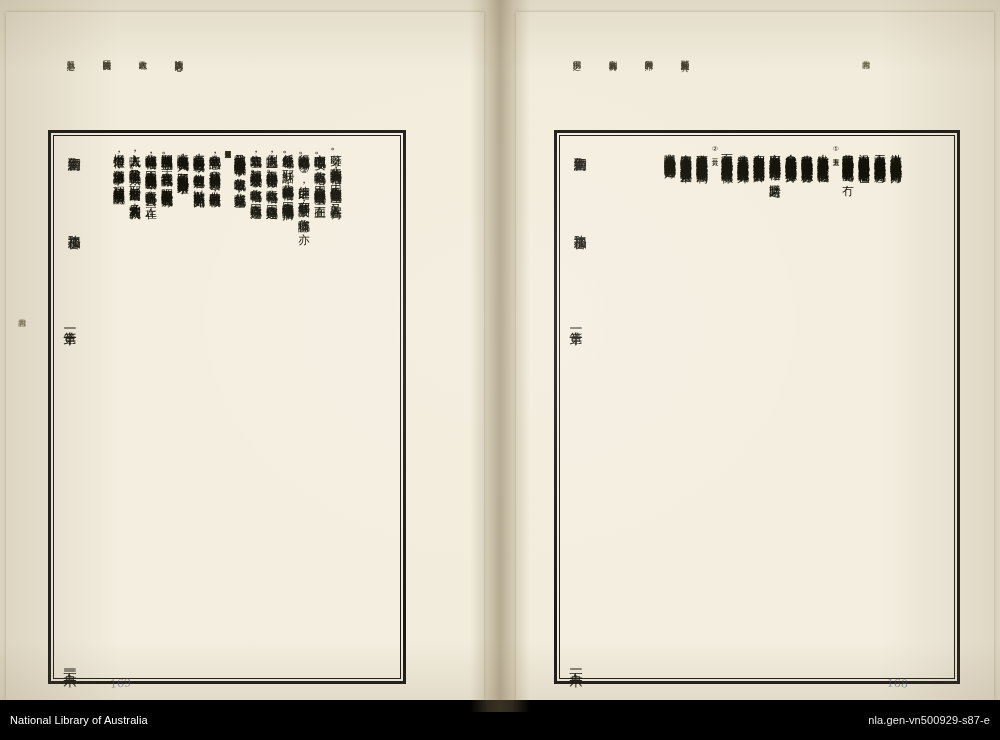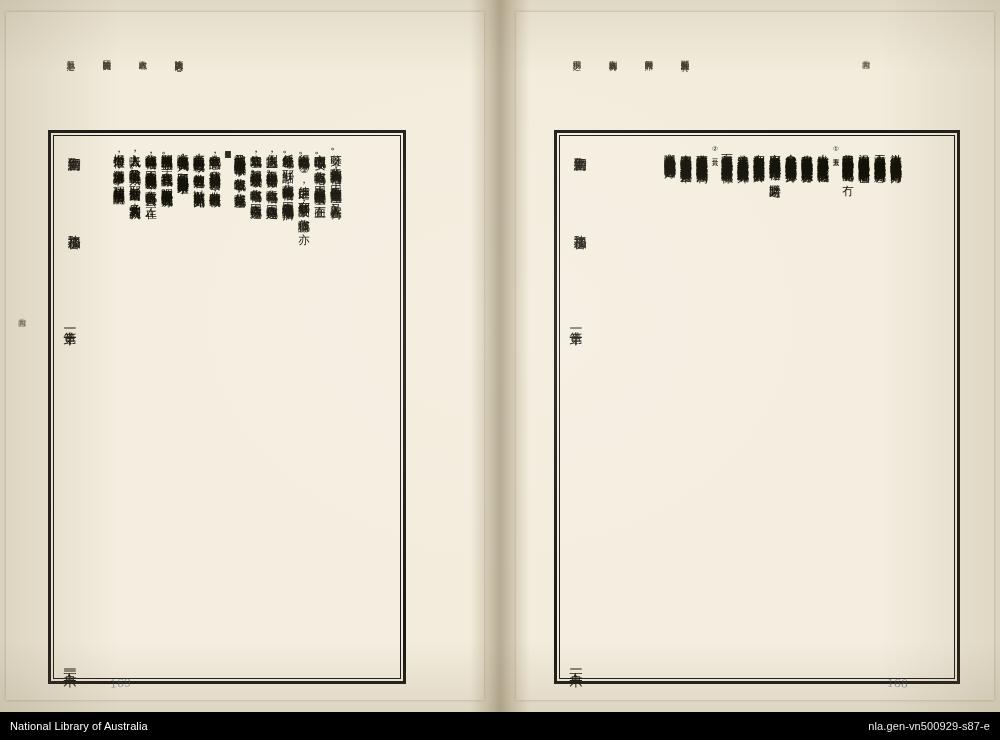--- a/index.html
+++ b/index.html
@@ -206,21 +206,21 @@
   }
   #folio-left  { left: 104px; }
   #folio-right { right: 86px; transform: rotate(3deg); }
 
   
   #footer {
     position: absolute;
     left: 0;
     bottom: 0;
     width: 1000px;
-    height: 28px;
+    height: 40px;
     background: #000;
     color: #fff;
     display: flex;
     align-items: center;
     justify-content: space-between;
     padding: 0 10px;
     box-sizing: border-box;
     font-family: "Liberation Sans", sans-serif;
     font-size: 11px;
     letter-spacing: 0.01em;

